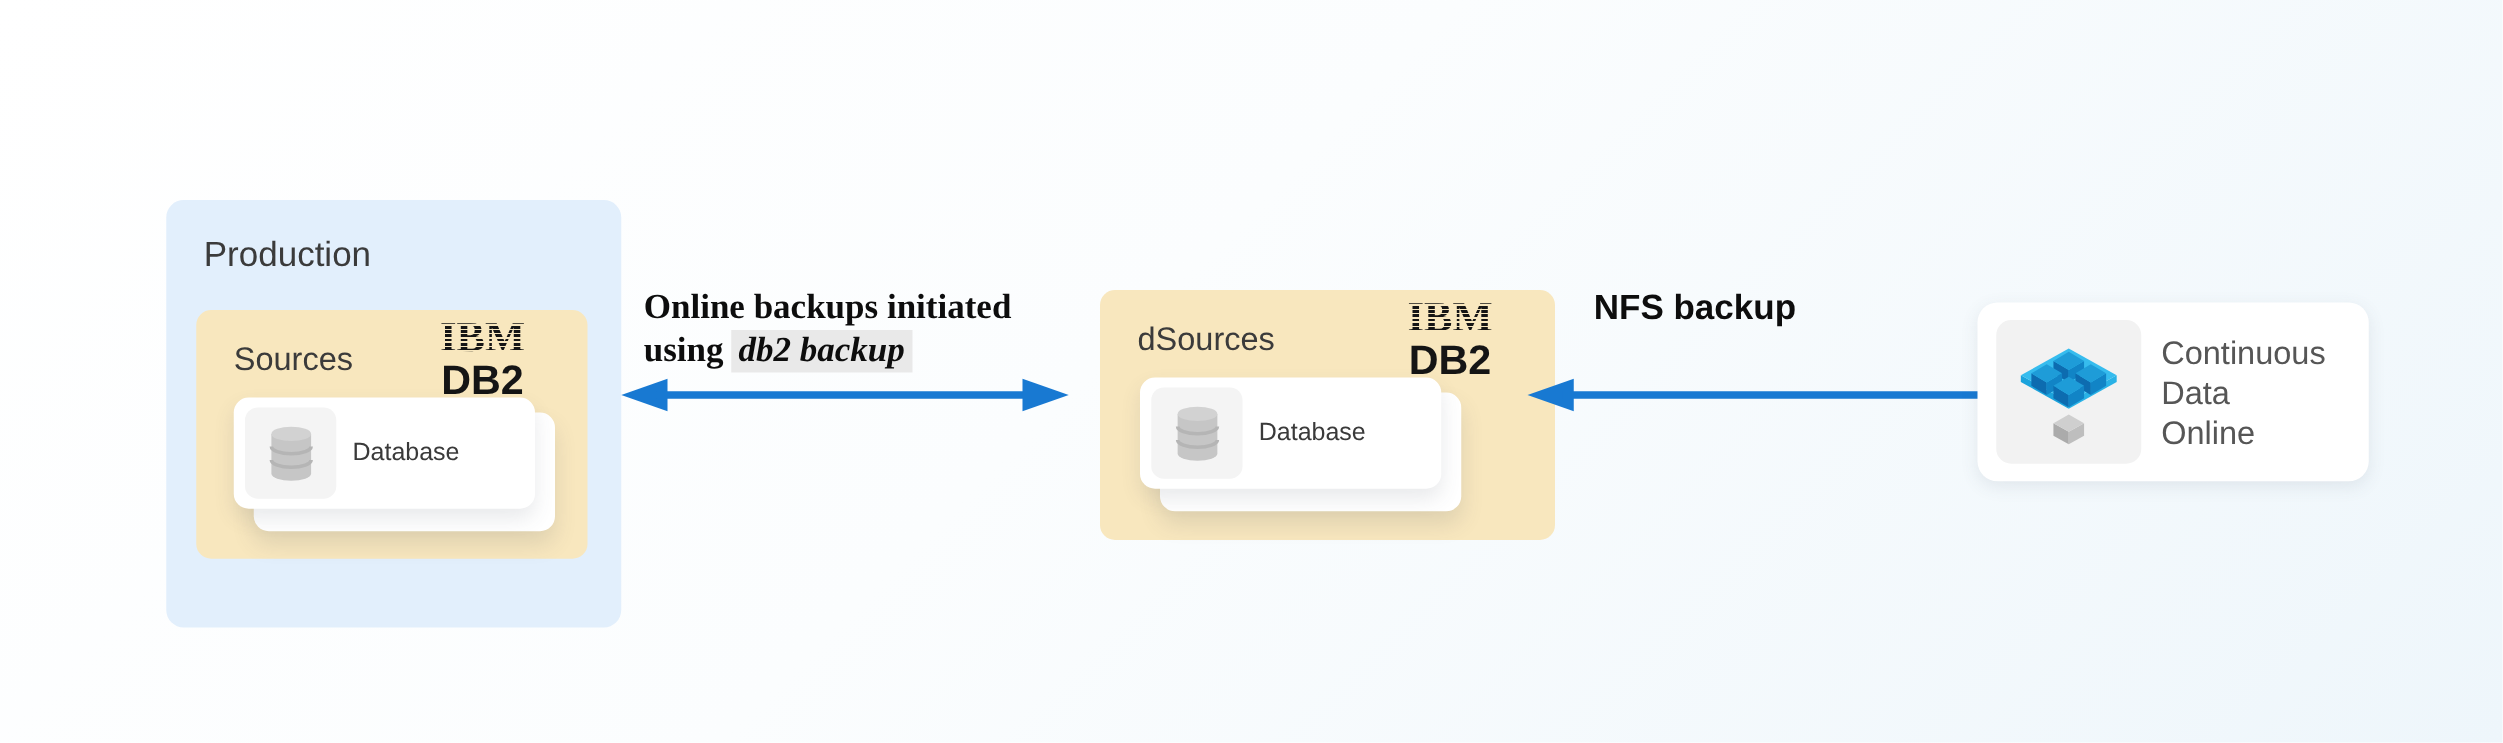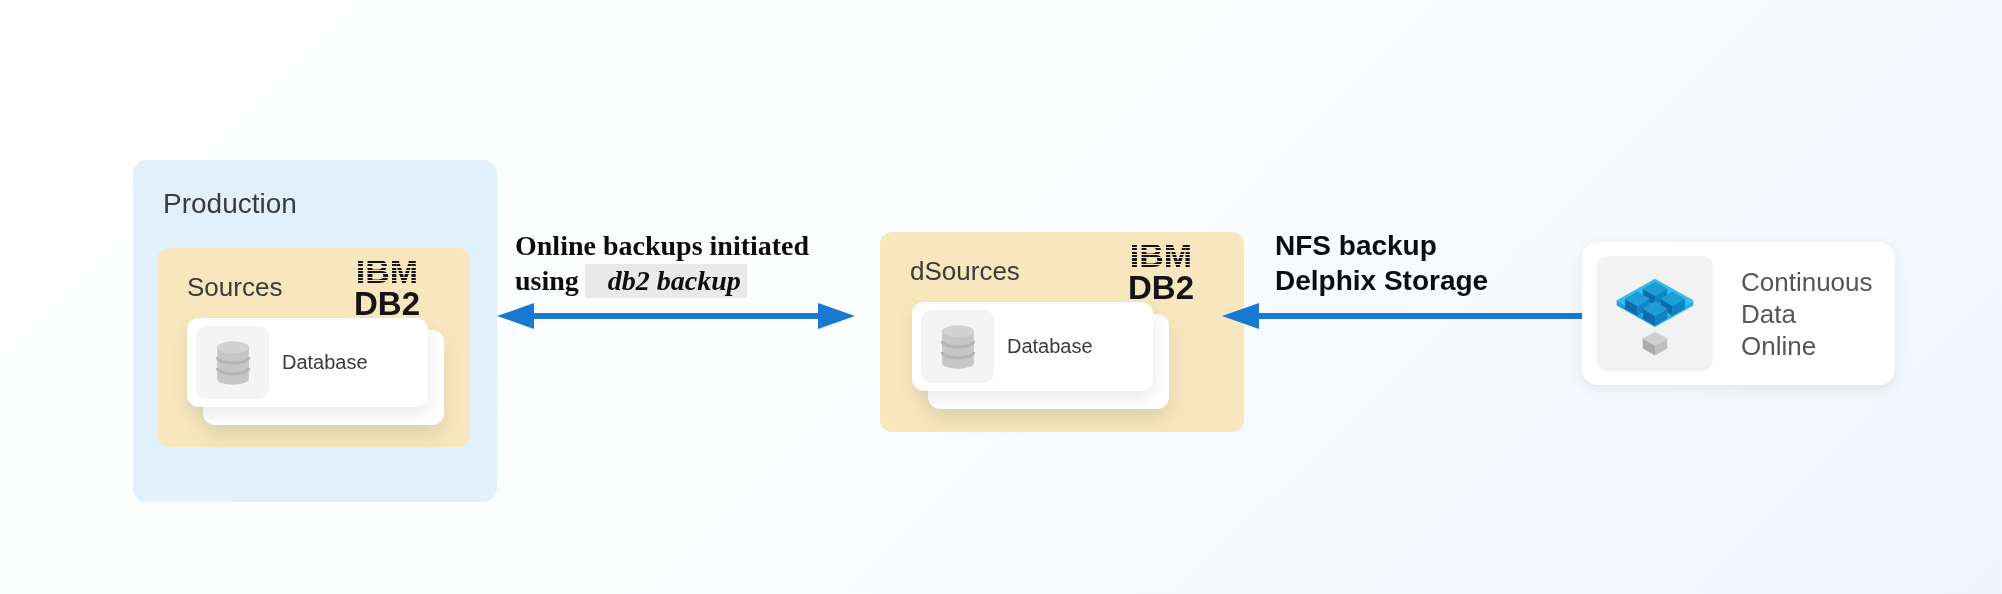--- a/index.html
+++ b/index.html
@@ -34,21 +34,21 @@
     position: absolute; left: 0; top: 0; right: 0;
     display: flex; justify-content: space-between; align-items: flex-start;
     padding: 8px 50px 0 30px;
   }
   .sub-box-label { font-size: 26px; color: #3b3b3b; margin-top: 16px; }
 
   
   .ibm-logo { display: flex; flex-direction: column; align-items: center; line-height: 1; }
   .ibm-word {
     position: relative;
-    font-family: Liberation Sans, sans-serif;
+    font-family: Liberation Serif, serif;
     font-weight: bold; font-style: normal;
     font-size: 34px; line-height: 30px;
     color: #151515; letter-spacing: 0px;
   }
   .ibm-word::after {
     content: ""; position: absolute; inset: -2px 0;
     background: repeating-linear-gradient(to bottom, transparent 0 2.1px, #F8E7BE 2.1px 3.4px);
   }
   .db2-word { font-size: 33px; font-weight: bold; color: #151515; margin-top: 1px; }
 
@@ -104,39 +104,39 @@
   
   .annotation {
     position: absolute;
     font-size: 28px; font-weight: bold; color: #0d0d0d;
     line-height: 35px; white-space: nowrap;
   }
   .annotation-backup { left: 515px; top: 228px; font-family: Liberation Serif, serif; }
   .annotation-nfs    { left: 1275px; top: 228px; }
   .code-chip {
     font-style: italic; font-weight: bold;
-    background: #E9E9E9; padding: 1px 6px 2px 23px; margin-left: 6px;
+    background: #E9E9E9; padding: 1px 6px 2px 6px; margin-left: 6px;
   }
 
   
   .cde-card {
     position: absolute; left: 1582px; top: 242px;
     width: 313px; height: 143px;
     background: #ffffff; border-radius: 16px;
     box-shadow: 0 4px 14px rgba(70, 80, 95, 0.10);
     display: flex; align-items: center;
   }
   .cde-icon-tile {
     width: 116px; height: 115px; margin-left: 15px;
     background: #F2F2F2; border-radius: 12px;
     display: flex; align-items: center; justify-content: center;
     flex: 0 0 auto;
   }
   .cde-label {
-    margin-left: 28px; font-size: 26px; line-height: 32px; color: #565656;
+    margin-left: 16px; font-size: 26px; line-height: 32px; color: #565656;
   }
   .cde-label span { display: block; }
 </style>
 </head>
 <body>
 
 <div class="canvas">
 
   <div class="production-box">
     <div class="group-title">Production</div>
@@ -199,21 +199,20 @@
       </div>
     </div>
   </div>
 
   <div class="arrow nfs-arrow">
     <div class="arrow-head left"></div>
     <div class="arrow-line"></div>
   </div>
   <div class="annotation annotation-nfs">
     <span>NFS backup</span><br>
-    <span>Delphix Storage</span>
   </div>
 
   <div class="cde-card">
     <div class="cde-icon-tile">
       <svg width="92" height="92" viewBox="0 0 120 120">
 
         <polygon points="10,42 60,70 60,77 10,49" fill="#1BA3DC"></polygon>
         <polygon points="110,42 60,70 60,77 110,49" fill="#29B2E6"></polygon>
         <polygon points="60,14 110,42 60,70 10,42" fill="#36BCEE"></polygon>
 

